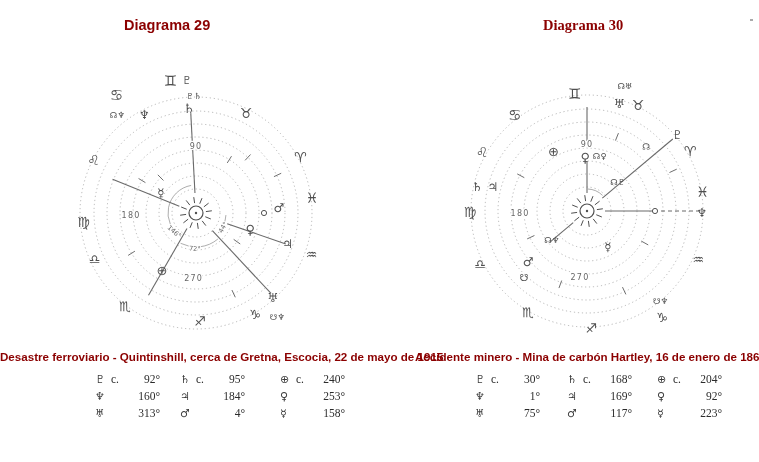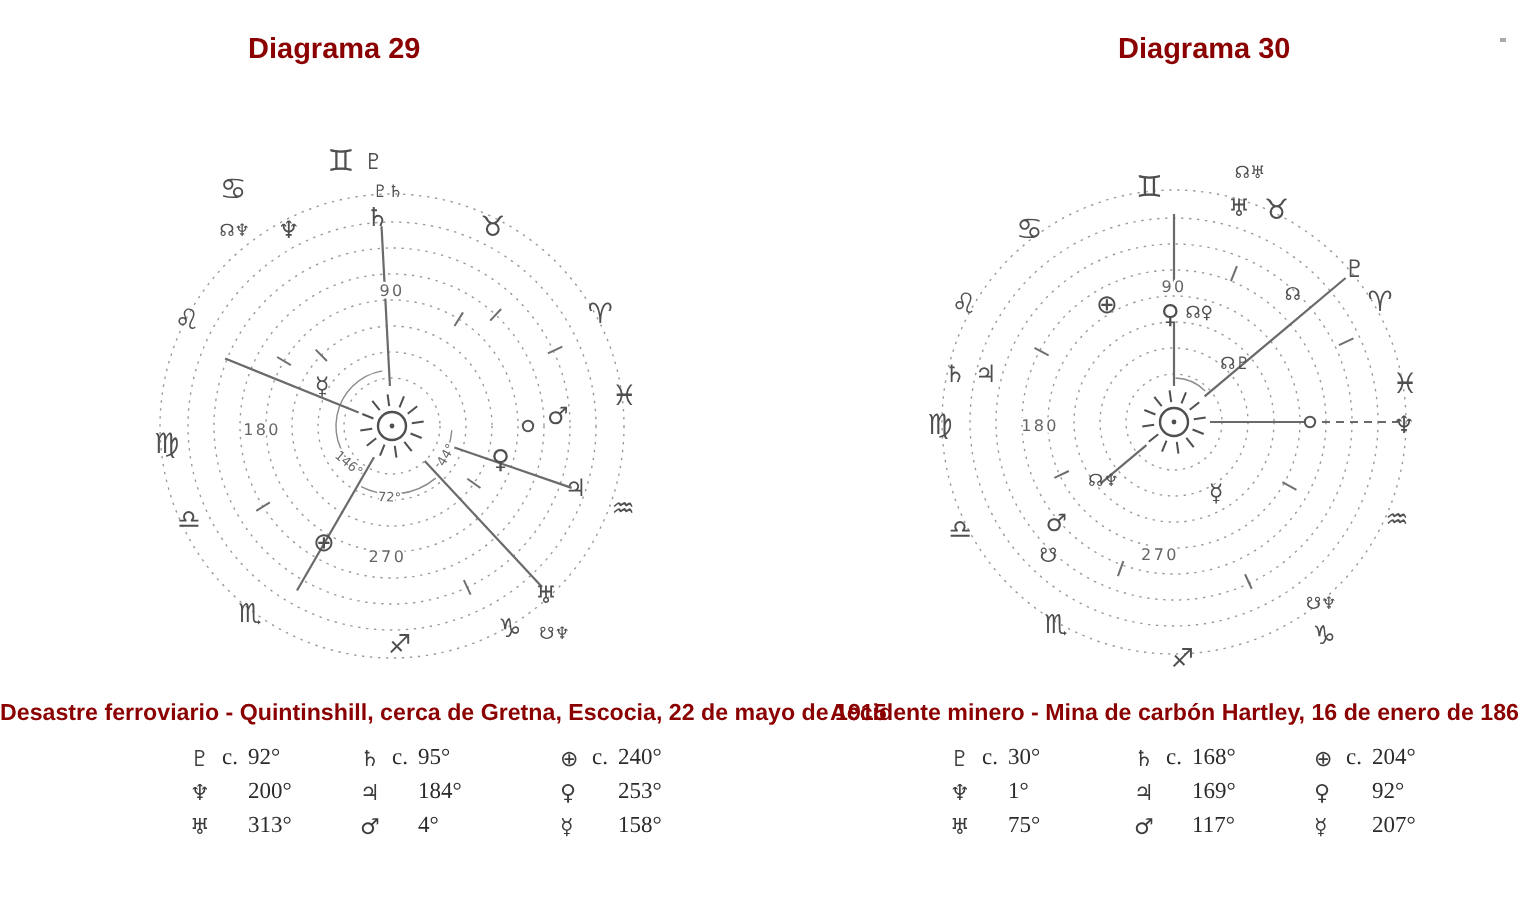--- a/index.html
+++ b/index.html
@@ -8,30 +8,30 @@
   .diagram-title{position:absolute;top:17px;font-size:14.5px;font-weight:bold;color:#8b0000;
         font-family:"Liberation Sans",sans-serif;white-space:nowrap;}
   .chart-svg{position:absolute;top:46px;width:380px;height:322px;}
   .caption{position:absolute;top:350px;font-size:11.6px;font-weight:bold;color:#8b0000;
         text-align:center;white-space:nowrap;}
   .ptable{position:absolute;top:373px;}
   .pgroup{position:absolute;display:grid;grid-template-columns:14px 15px 36px;grid-auto-rows:17px;
         font-family:"Liberation Serif",serif;font-size:11.5px;color:#2b2b2b;}
   .pgroup .sym{font-family:"DejaVu Sans",sans-serif;font-size:11px;color:#3c3c3c;text-align:left;}
   .pgroup .pre{text-align:left;padding-left:2px;}
-  .pgroup .val{text-align:left;}
+  .pgroup .val{text-align:right;}
   .artifact-dot{position:absolute;width:3px;height:2px;background:#aaa;}
 </style>
 </head>
 <body>
 
 <div id="page">
 
   <div class="diagram-title" style="left:124px;">Diagrama 29</div>
-  <div class="diagram-title" style="left:559px;">Diagrama 30</div>
+  <div class="diagram-title" style="left:543px;font-family:Liberation Serif, serif;">Diagrama 30</div>
 
   <svg class="chart-svg" style="left:0;" viewBox="0 0 380 322">
       <circle cx="196" cy="167" r="24" fill="none" stroke="#9a9a9a" stroke-width="0.7" stroke-dasharray="1.2 2.8"></circle>
       <circle cx="196" cy="167" r="37" fill="none" stroke="#9a9a9a" stroke-width="0.7" stroke-dasharray="1.2 2.8"></circle>
       <circle cx="196" cy="167" r="50" fill="none" stroke="#9a9a9a" stroke-width="0.7" stroke-dasharray="1.2 2.8"></circle>
       <circle cx="196" cy="167" r="63" fill="none" stroke="#9a9a9a" stroke-width="0.7" stroke-dasharray="1.2 2.8"></circle>
       <circle cx="196" cy="167" r="76" fill="none" stroke="#9a9a9a" stroke-width="0.7" stroke-dasharray="1.2 2.8"></circle>
       <circle cx="196" cy="167" r="89" fill="none" stroke="#9a9a9a" stroke-width="0.7" stroke-dasharray="1.2 2.8"></circle>
       <circle cx="196" cy="167" r="102" fill="none" stroke="#9a9a9a" stroke-width="0.7" stroke-dasharray="1.2 2.8"></circle>
       <circle cx="196" cy="167" r="116" fill="none" stroke="#9a9a9a" stroke-width="0.7" stroke-dasharray="1.2 2.8"></circle>
@@ -171,21 +171,21 @@
   <div class="caption" style="left:0;width:380px;">Desastre ferroviario - Quintinshill, cerca de Gretna, Escocia, 22 de mayo de 1915</div>
   <div class="caption" style="left:415px;width:335px;">Accidente minero - Mina de carbón Hartley, 16 de enero de 1862</div>
 
   <div class="ptable" style="top: 373px; left: 0px;">
       <div class="pgroup" style="left: 95px;">
         <span class="sym">♇</span>
         <span class="pre">c.</span>
         <span class="val">92°</span>
         <span class="sym">♆</span>
         <span class="pre"></span>
-        <span class="val">200°</span>
+        <span class="val">160°</span>
         <span class="sym">♅</span>
         <span class="pre"></span>
         <span class="val">313°</span>
       </div>
       <div class="pgroup" style="left: 180px;">
         <span class="sym">♄</span>
         <span class="pre">c.</span>
         <span class="val">95°</span>
         <span class="sym">♃</span>
         <span class="pre"></span>
@@ -231,18 +231,18 @@
       </div>
       <div class="pgroup" style="left: 657px;">
         <span class="sym">⊕</span>
         <span class="pre">c.</span>
         <span class="val">204°</span>
         <span class="sym">♀</span>
         <span class="pre"></span>
         <span class="val">92°</span>
         <span class="sym">☿</span>
         <span class="pre"></span>
-        <span class="val">207°</span>
+        <span class="val">223°</span>
       </div>
     </div>
 
   <div class="artifact-dot" style="left:750px;top:19px;"></div>
 </div>
 
 </body></html>

